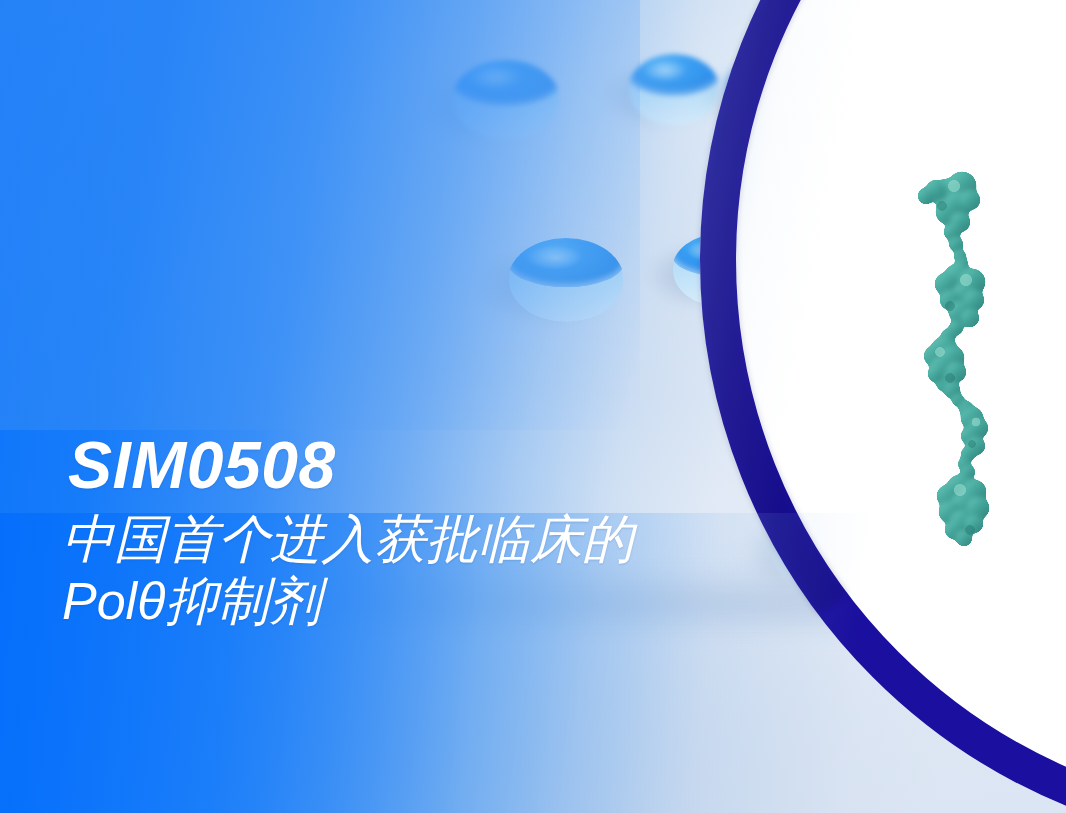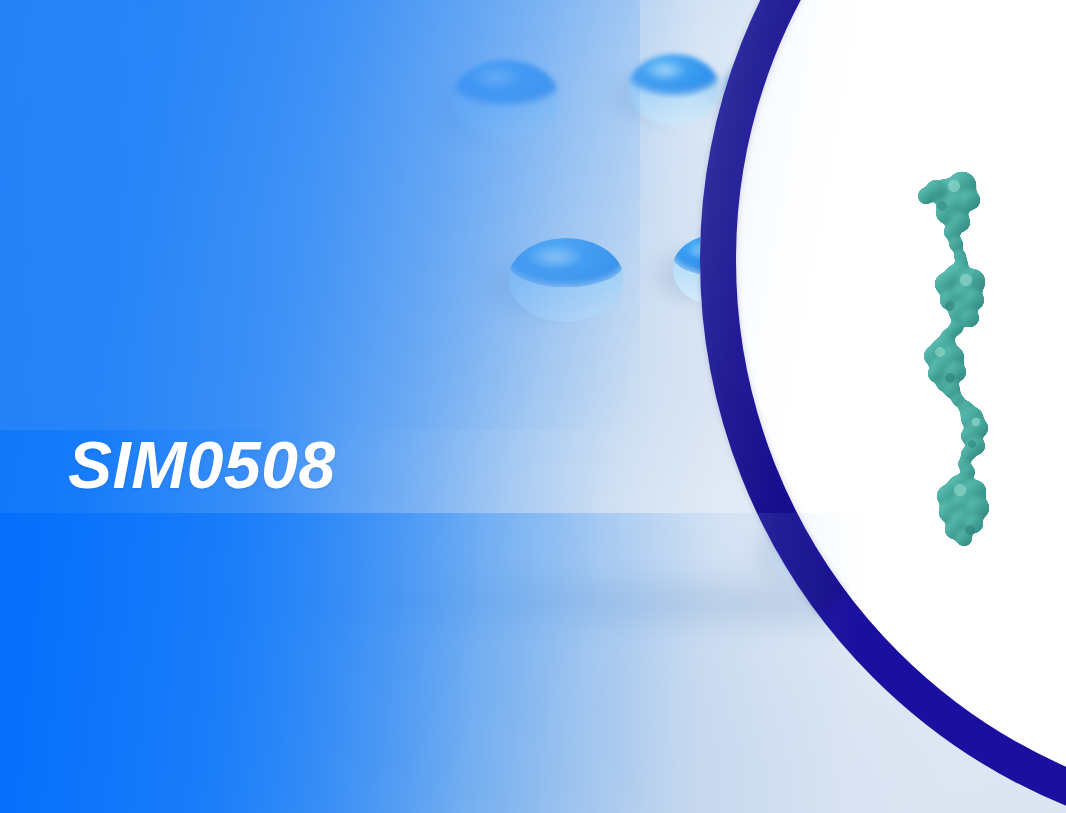--- a/index.html
+++ b/index.html
@@ -386,15 +386,19 @@
       </g>
     </svg>
   </div>
 
   <div class="wash"></div>
   <div class="wash-bottom"></div>
   <div class="wash-topleft"></div>
 
   <div class="headline">
     <div class="product">SIM0508</div>
+    <div class="sub">
+      <span class="line">中国首个进入获批临床的</span>
+      <span class="line">Polθ抑制剂</span>
+    </div>
   </div>
 
 </div>
 
 </body></html>

